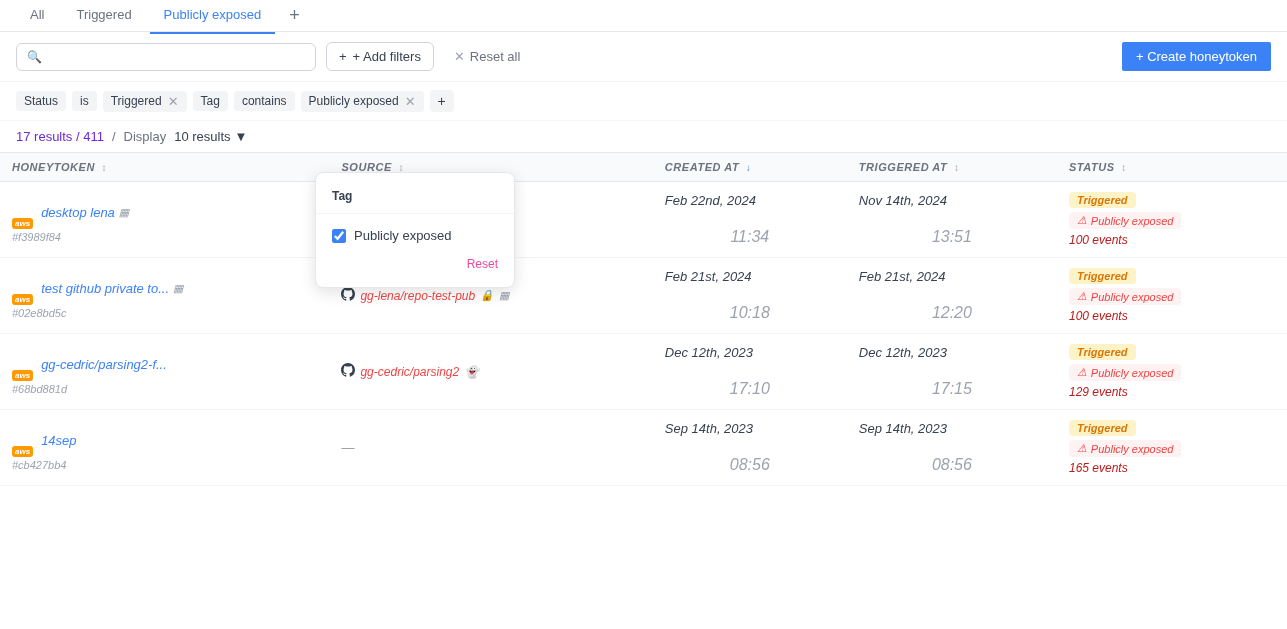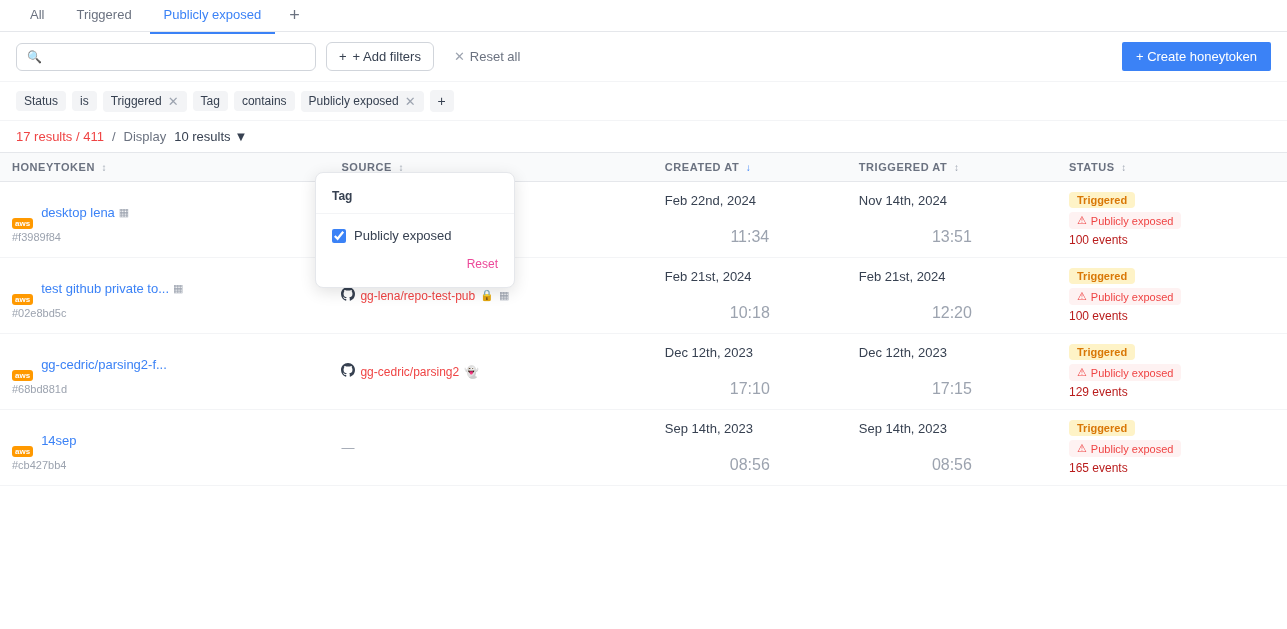--- a/index.html
+++ b/index.html
@@ -21,21 +21,21 @@
     .btn-create { display: flex; align-items: center; gap: 6px; background: #3b82f6; color: #fff; border: none; border-radius: 2px; padding: 7px 14px; cursor: pointer; font-size: 13px; font-weight: 500; margin-left: auto; }
 
     
     .filter-bar { display: flex; align-items: center; padding: 8px 16px; gap: 6px; flex-wrap: wrap; border-bottom: 1px solid #f3f4f6; }
     .filter-chip { display: flex; align-items: center; gap: 4px; background: #f3f4f6; border-radius: 4px; padding: 3px 8px; font-size: 12px; color: #374151; }
     .filter-chip .close { cursor: pointer; color: #9ca3af; margin-left: 2px; font-size: 13px; }
     .filter-add-chip { display: flex; align-items: center; justify-content: center; background: #f3f4f6; border-radius: 4px; padding: 3px 8px; font-size: 14px; cursor: pointer; color: #374151; }
 
     
     .results-bar { display: flex; align-items: center; padding: 8px 16px; gap: 8px; font-size: 13px; color: #6b7280; border-bottom: 1px solid #e5e7eb; }
-    .results-count { color: #ef4444; font-weight: 500; }
+    .results-count { color: #6d28d9; font-weight: 500; }
     .display-select { display: flex; align-items: center; gap: 4px; cursor: pointer; color: #374151; font-size: 13px; }
     .display-select strong { font-weight: 500; }
 
     
     .table { width: 100%; border-collapse: collapse; font-size: 13px; }
     .table thead tr { border-bottom: 1px solid #e5e7eb; background: #f9fafb; }
     .table thead th { text-align: left; padding: 8px 12px; font-size: 11px; font-weight: 600; color: #6b7280; text-transform: uppercase; letter-spacing: 0.05em; white-space: nowrap; cursor: pointer; user-select: none; }
     .table thead th .sort-icon { color: #9ca3af; font-size: 10px; margin-left: 3px; }
     .table tbody tr { border-bottom: 1px solid #f3f4f6; }
     .table tbody td { padding: 10px 12px; vertical-align: middle; }
@@ -64,21 +64,21 @@
     .dropdown-item { display: flex; align-items: center; gap: 8px; padding: 6px 16px; cursor: pointer; font-size: 13px; color: #374151; }
     .dropdown-item input[type="checkbox"] { accent-color: #3b82f6; width: 14px; height: 14px; }
     .dropdown-reset { display: flex; justify-content: flex-end; padding: 8px 16px 4px; }
     .dropdown-reset-btn { background: none; border: none; color: #ec4899; font-size: 12px; cursor: pointer; }
 
     
     .aws-badge { display: inline-flex; align-items: center; justify-content: center; background: #ff9900; color: #fff; font-size: 8px; font-weight: 700; border-radius: 3px; padding: 1px 3px; margin-right: 4px; margin-top: 22px; }
 
     .dash { color: #9ca3af; }
 
-    .table-container { overflow-y: auto; max-height: calc(629px - 180px); }
+    .table-container { overflow-y: auto; max-height: calc(629px - 180px); font-style: italic; }
   </style>
 </head>
 <body>
 
 <div class="tabs">
   <div class="tab">All</div>
   <div class="tab">Triggered</div>
   <div class="tab active">Publicly exposed</div>
   <div class="tab-add">+</div>
 </div>

